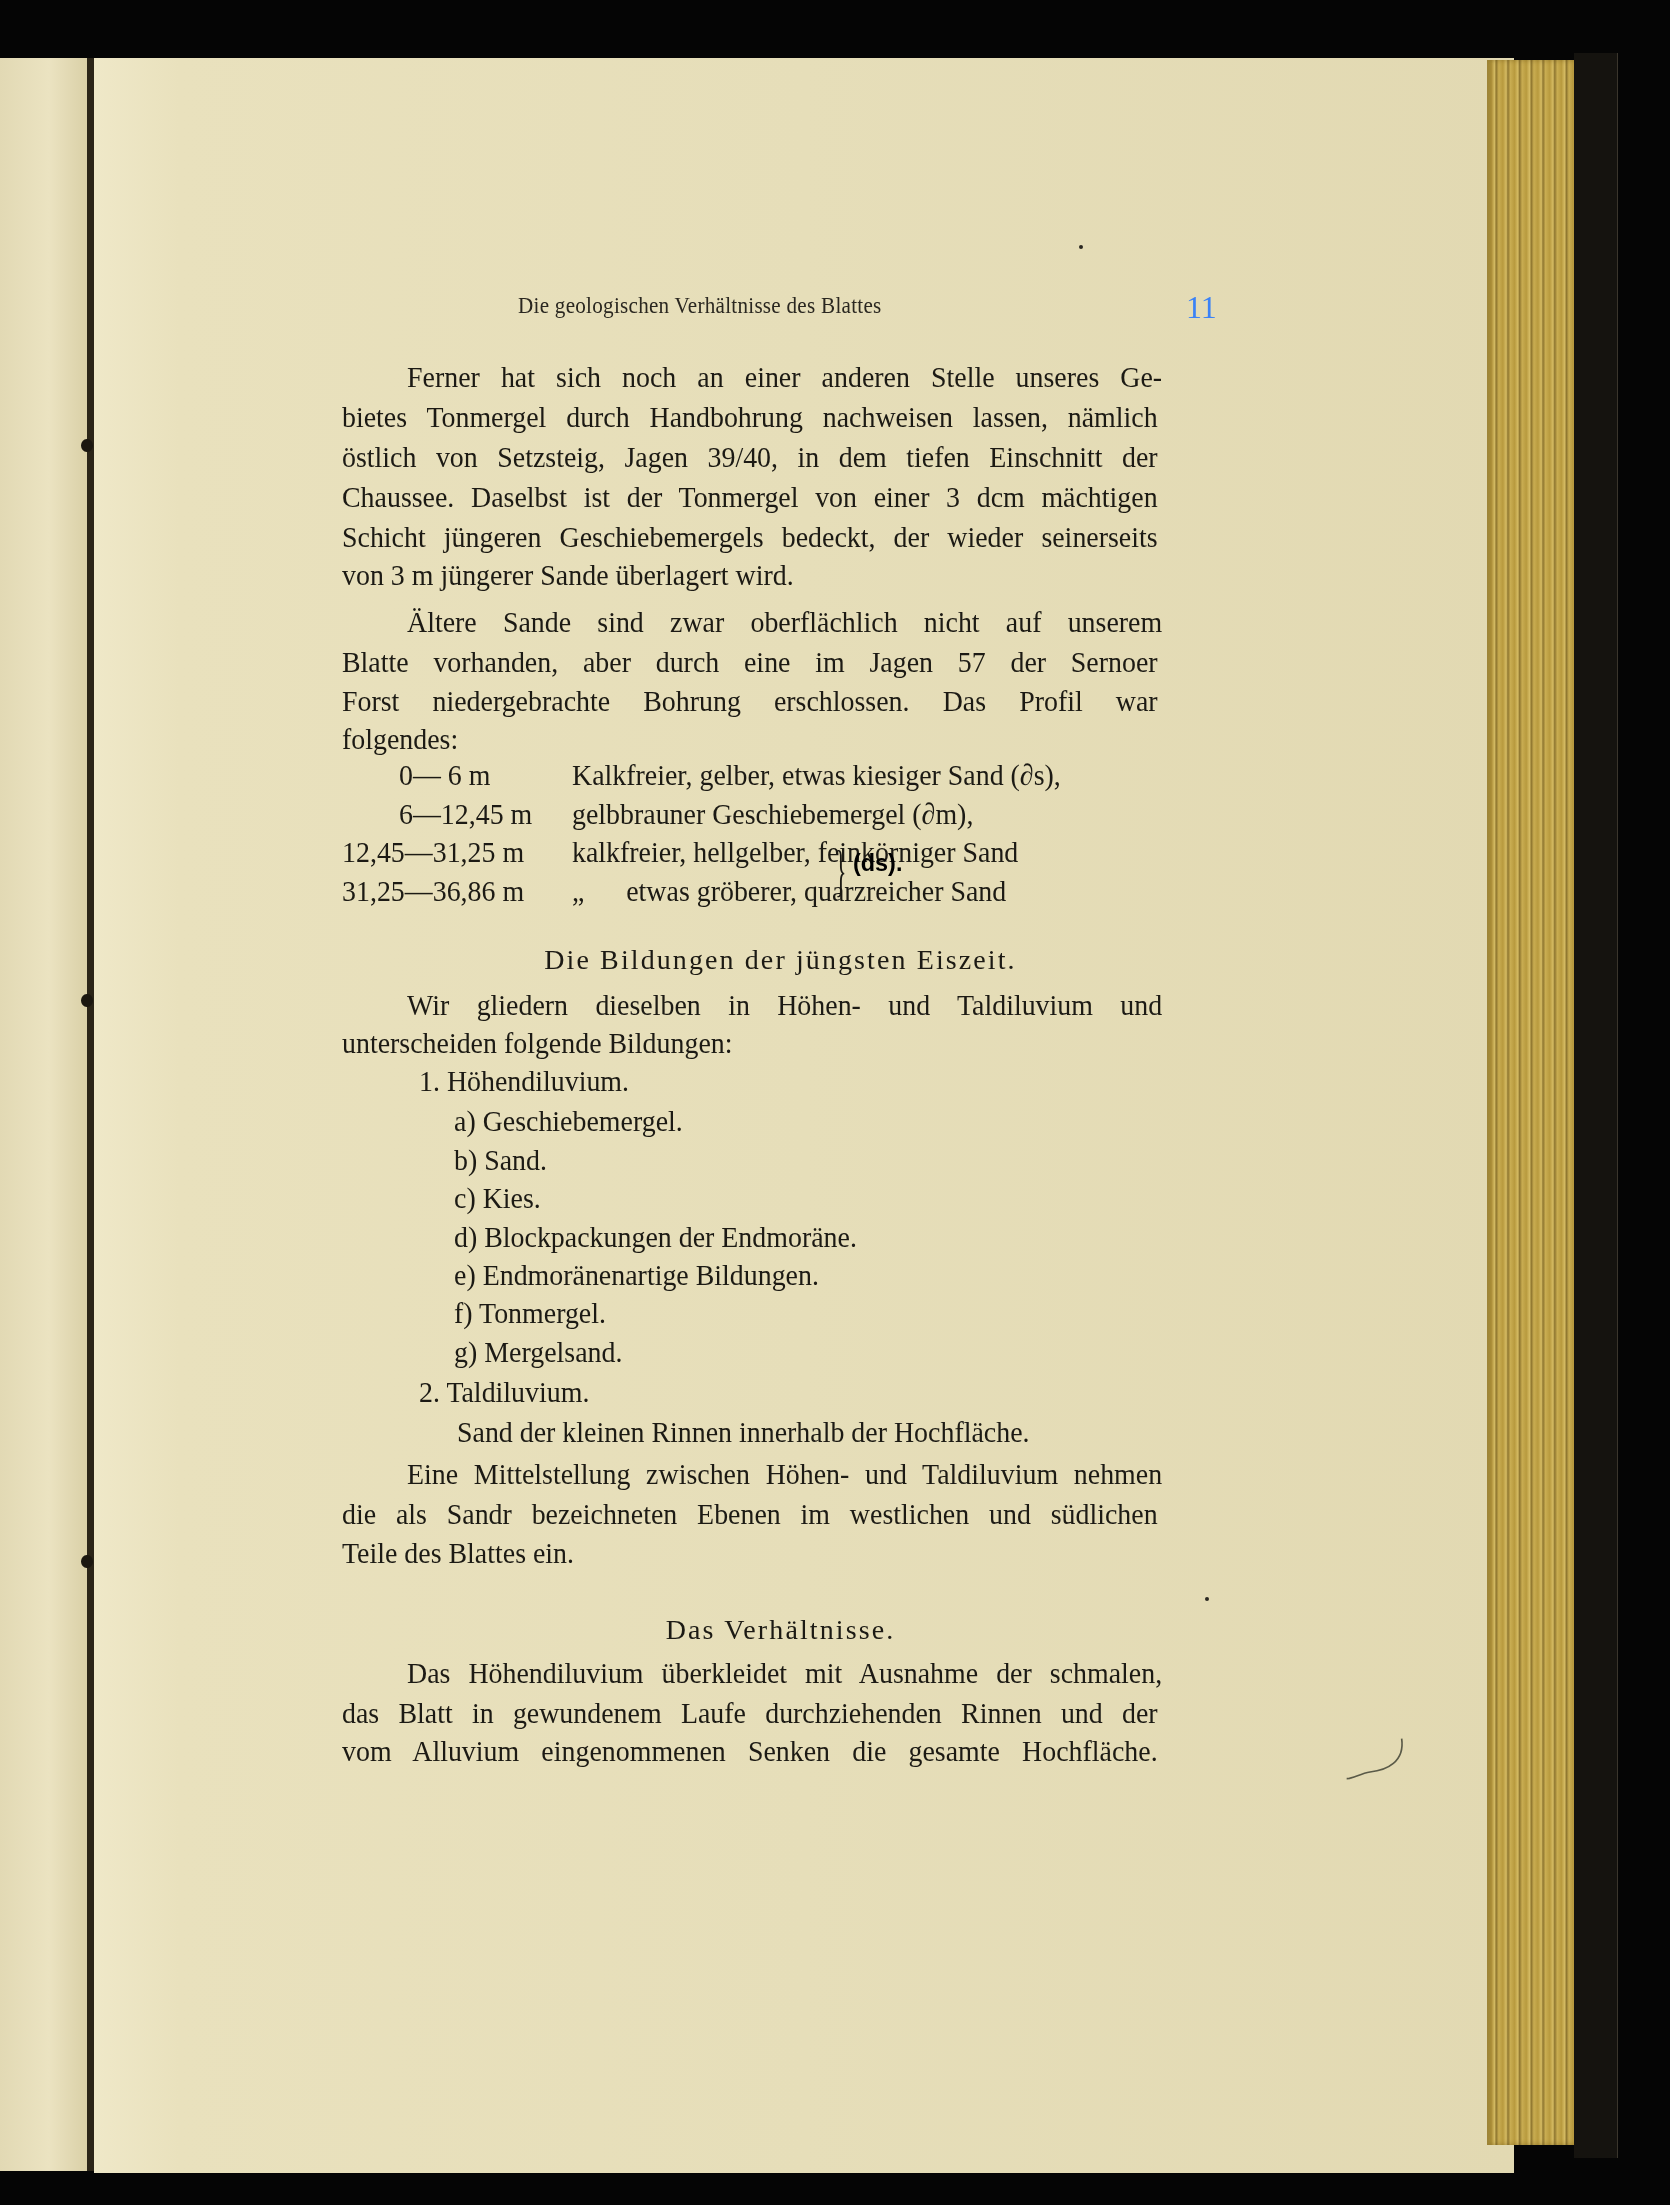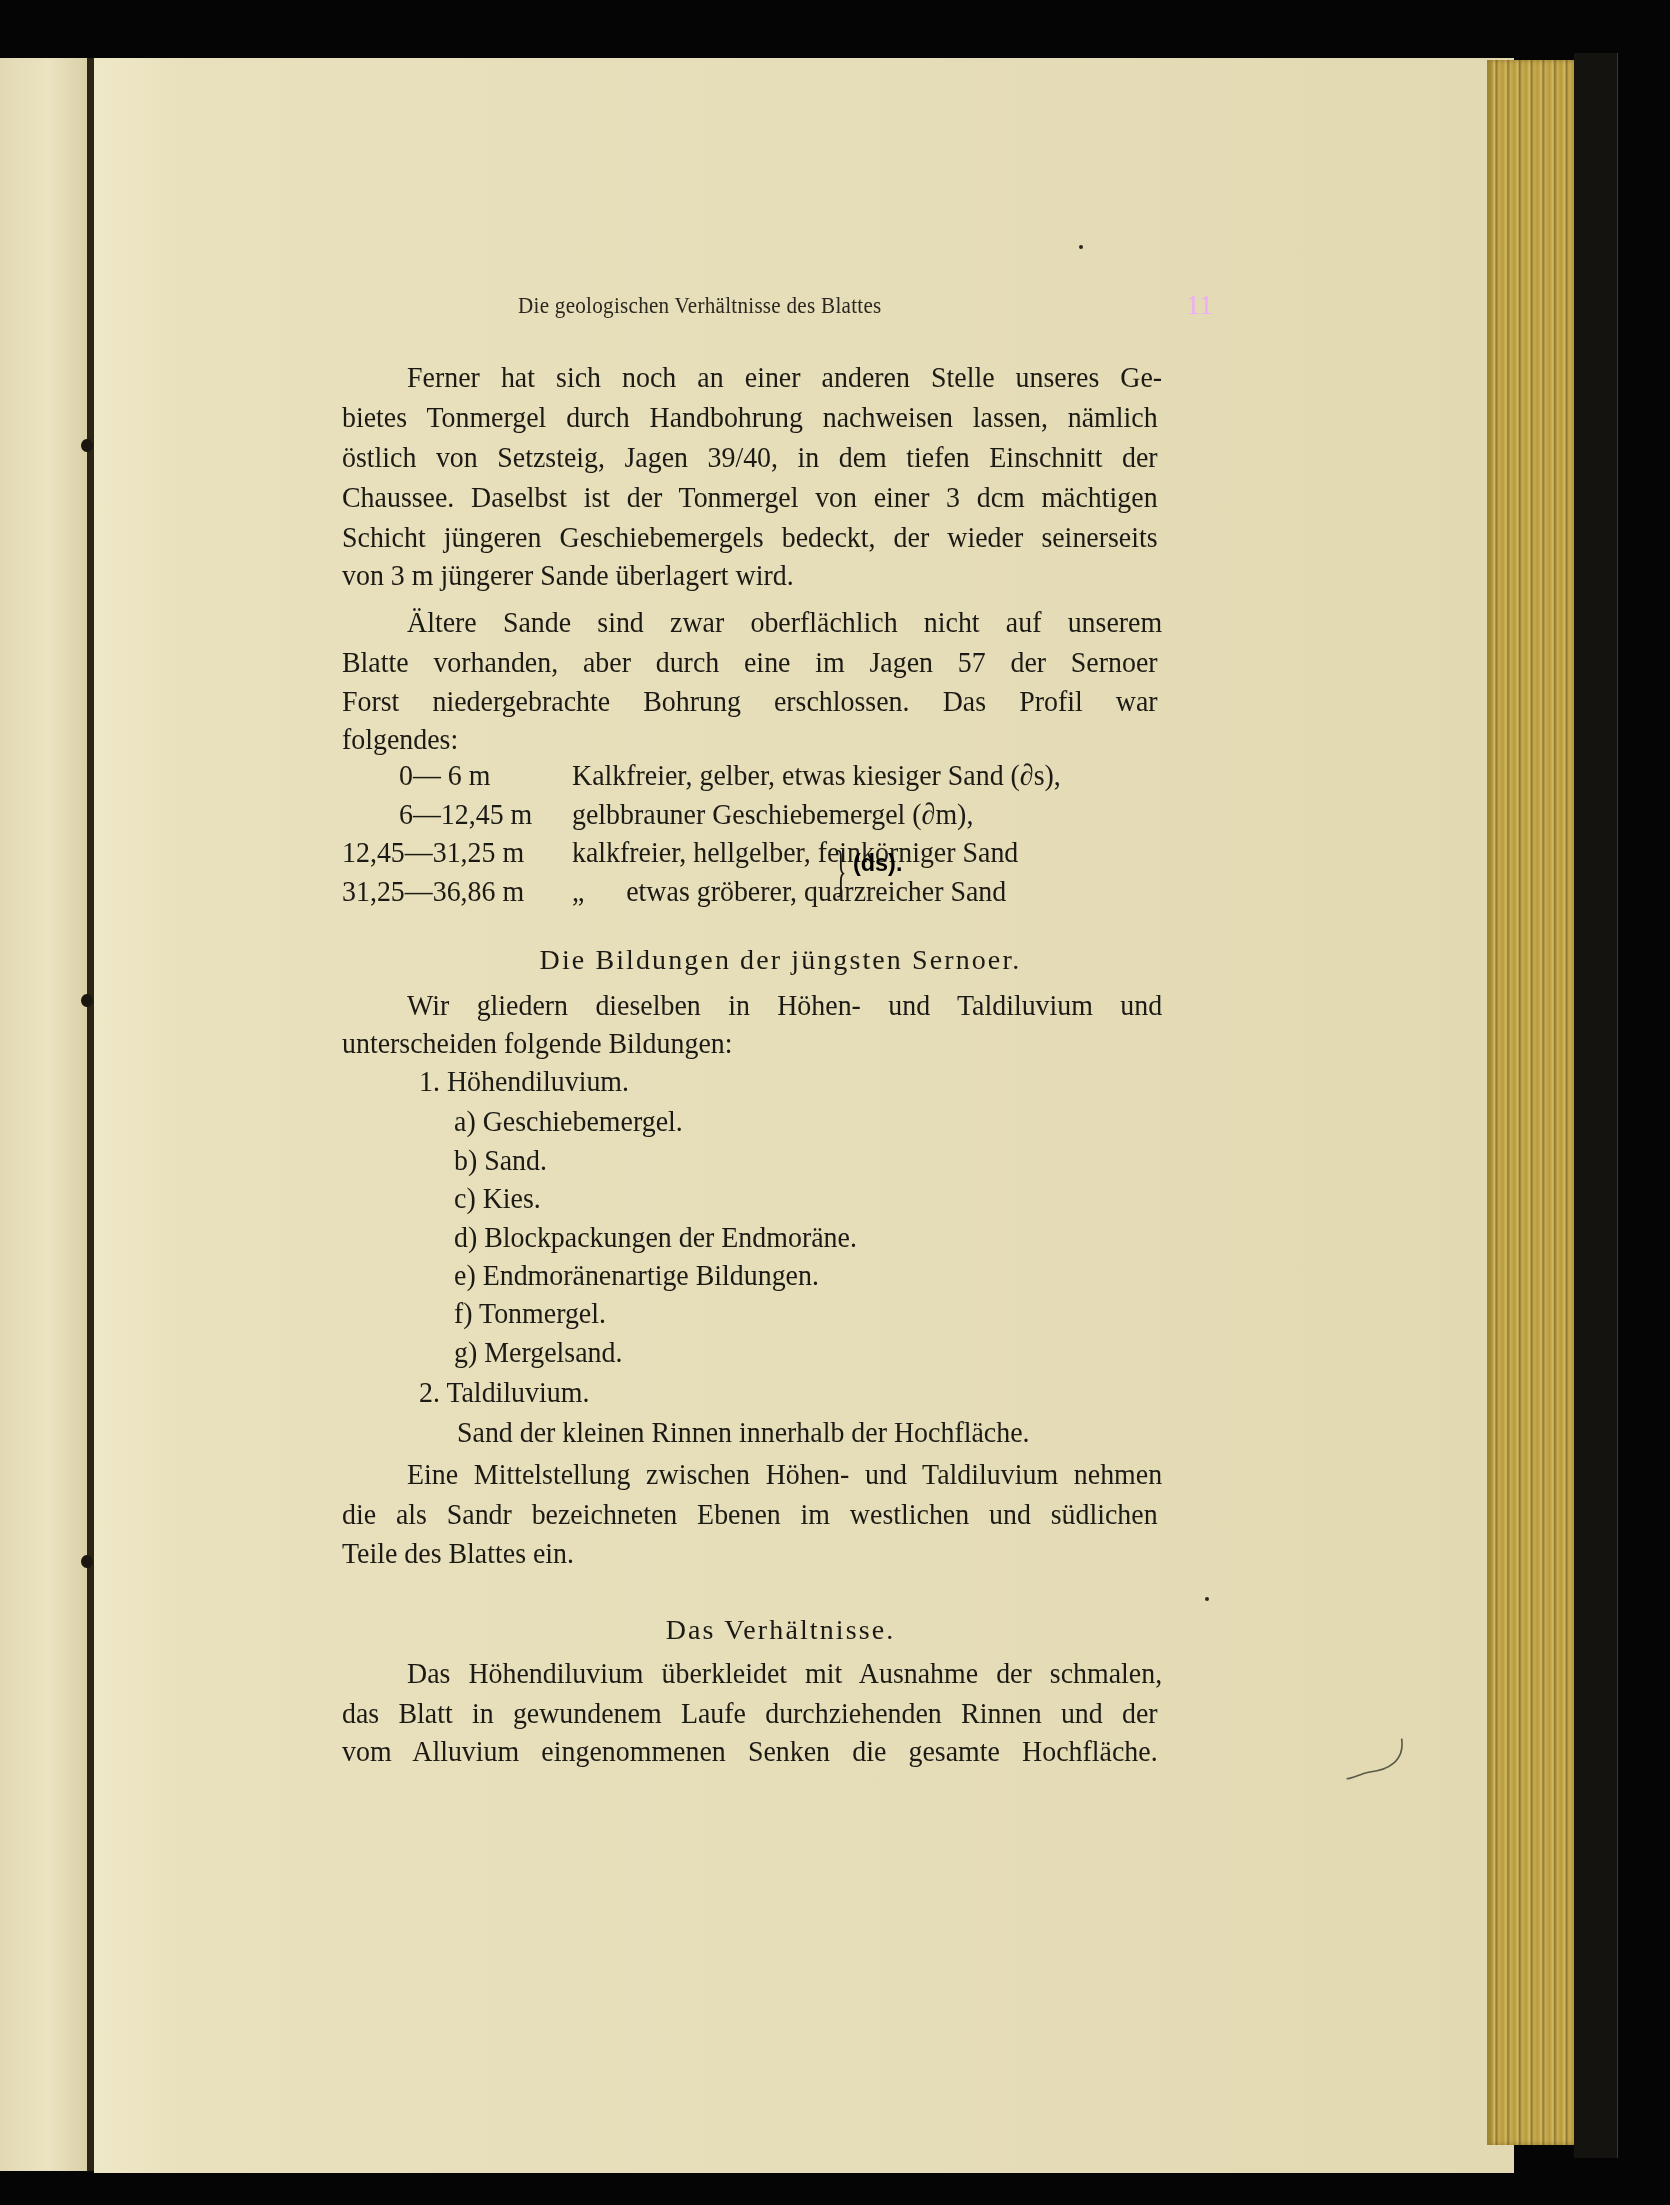--- a/index.html
+++ b/index.html
@@ -43,21 +43,21 @@
     .text-block {
       position: absolute; left: 342px; top: 284px; width: 877px;
       color: #1c1a14;
     }
     .running-head {
       position: absolute; left: 518px; top: 292px; font-size: 24px;
       color: #2a2720; letter-spacing: 0.3px;
       transform: scaleX(0.88); transform-origin: left;
     }
     .page-number {
-      position: absolute; left: 1186px; top: 289px; font-size: 28px; color: #f0abfc;
+      position: absolute; left: 1186px; top: 289px; font-size: 32px; color: #3b82f6;
     }
     .line {
       position: absolute; left: 0; width: 877px; font-size: 30px; line-height: 37px;
       white-space: nowrap; text-align: justify; text-align-last: justify;
       transform: scaleX(0.93); transform-origin: left;
     }
     .line.last { text-align-last: left; }
     .line.indent { left: 65px; width: 812px; }
     .heading {
       position: absolute; left: 0; width: 877px; text-align: center;
@@ -111,21 +111,21 @@
   <div class="profile-depth" style="left:0; top:551px">12,45—31,25 m</div>
   <div class="profile-desc" style="top:551px">kalkfreier, hellgelber, feinkörniger Sand</div>
   <div class="profile-depth" style="left:0; top:590px">31,25—36,86 m</div>
   <div class="profile-desc" style="top:590px; white-space:pre">„      etwas gröberer, quarzreicher Sand</div>
 </div>
 <div class="brace">}</div>
 <div class="brace-label">(ds).</div>
 
 <div class="text-block">
 
-  <div class="heading" style="top:660px">Die Bildungen der jüngsten Sernoer.</div>
+  <div class="heading" style="top:660px">Die Bildungen der jüngsten Eiszeit.</div>
   <div class="line indent" style="top:702px">Wir gliedern dieselben in Höhen- und Taldiluvium und</div>
   <div class="line last" style="top:740px">unterscheiden folgende Bildungen:</div>
 
   <div class="list-item" style="left:77px; top:780px">1. Höhendiluvium.</div>
   <div class="list-item" style="left:112px; top:820px">a) Geschiebemergel.</div>
   <div class="list-item" style="left:112px; top:859px">b) Sand.</div>
   <div class="list-item" style="left:112px; top:897px">c) Kies.</div>
   <div class="list-item" style="left:112px; top:936px">d) Blockpackungen der Endmoräne.</div>
   <div class="list-item" style="left:112px; top:974px">e) Endmoränenartige Bildungen.</div>
   <div class="list-item" style="left:112px; top:1012px">f) Tonmergel.</div>

